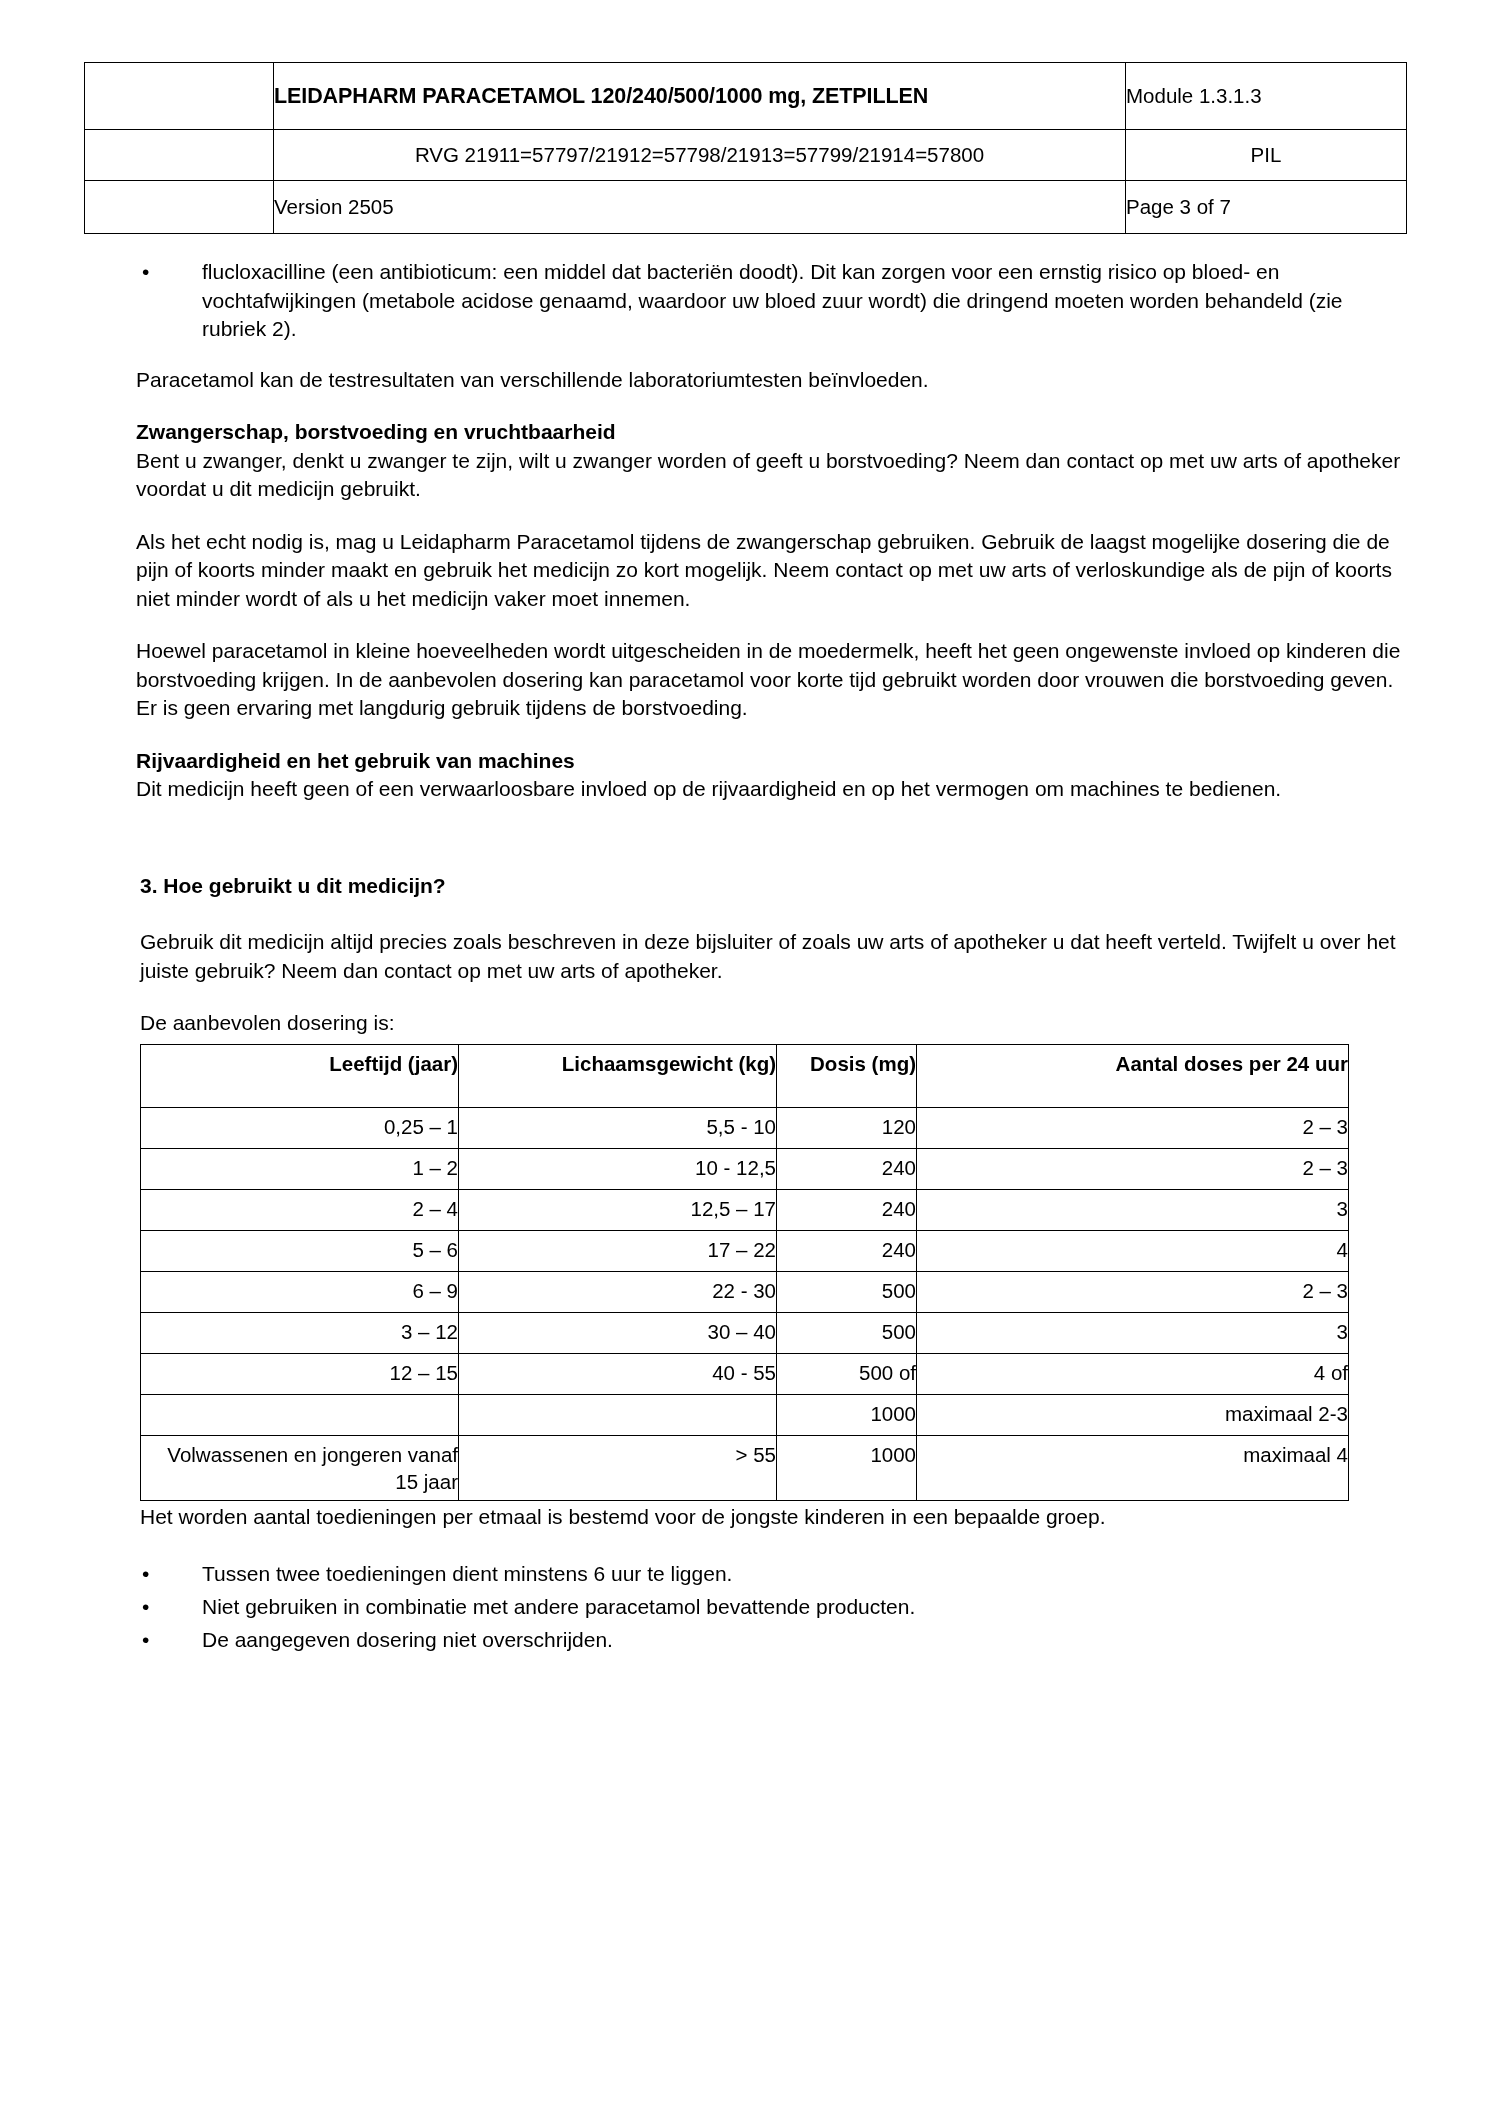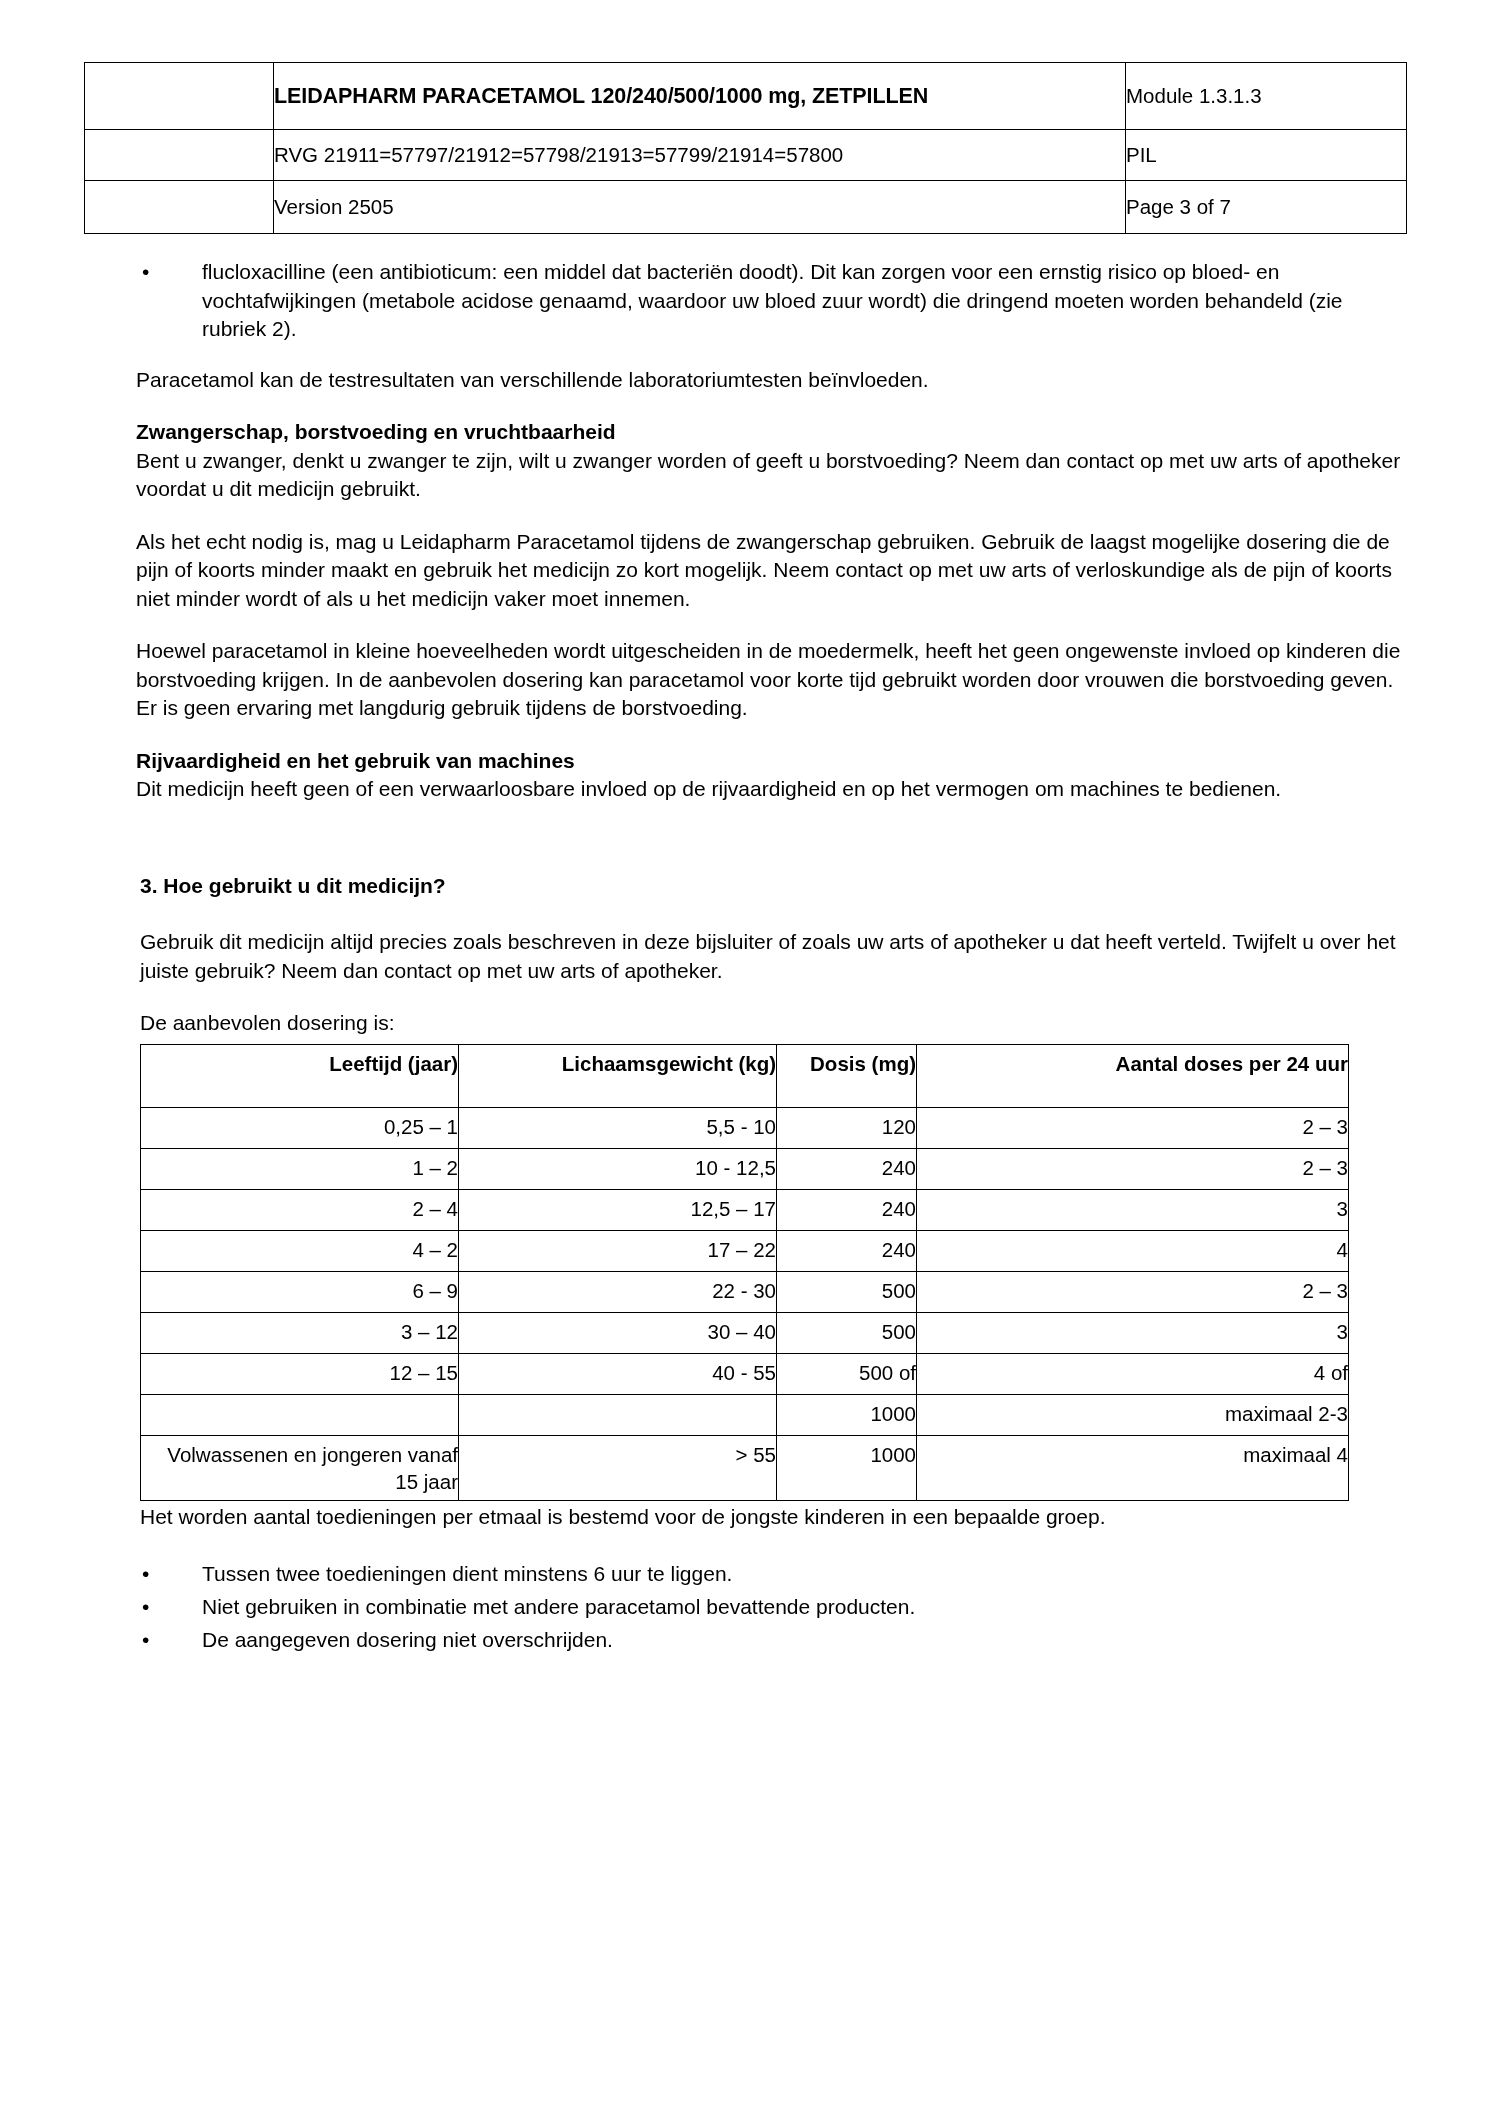--- a/index.html
+++ b/index.html
@@ -35,21 +35,21 @@
   .doc-header td {
     border: 1.6px solid #000;
     padding: 0;
     vertical-align: middle;
   }
   .hdr-logo-cell { width: 188px; }
   .hdr-main-cell { padding: 0 0 0 18px; }
   .hdr-right-cell { width: 280px; padding: 0 0 0 10px; }
 
   .hdr-row-1 td { height: 66px; }
-  .hdr-row-2 td { height: 50px; }
+  .hdr-row-2 td { height: 50px; text-align: center; }
   .hdr-row-3 td { height: 52px; }
 
   .hdr-title {
     font-size: 21.5px;
     font-weight: bold;
     letter-spacing: -0.1px;
     white-space: nowrap;
   }
   .hdr-sub {
     font-size: 20.5px;
@@ -262,21 +262,21 @@
           <td>240</td>
           <td>2 – 3</td>
         </tr>
         <tr>
           <td>2 – 4</td>
           <td>12,5 – 17</td>
           <td>240</td>
           <td>3</td>
         </tr>
         <tr>
-          <td>4 – 2</td>
+          <td>5 – 6</td>
           <td>17 – 22</td>
           <td>240</td>
           <td>4</td>
         </tr>
         <tr>
           <td>6 – 9</td>
           <td>22 - 30</td>
           <td>500</td>
           <td>2 – 3</td>
         </tr>

